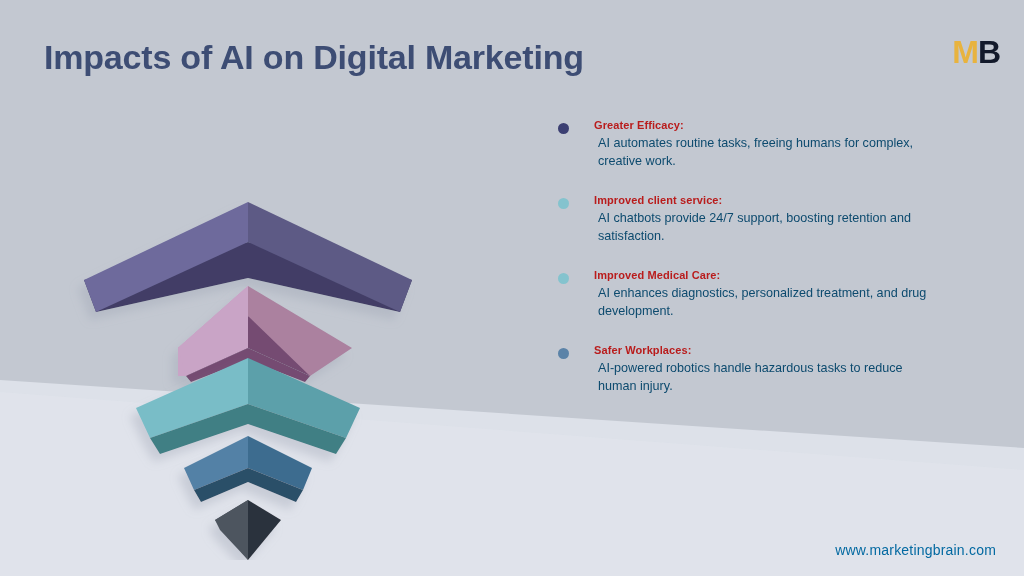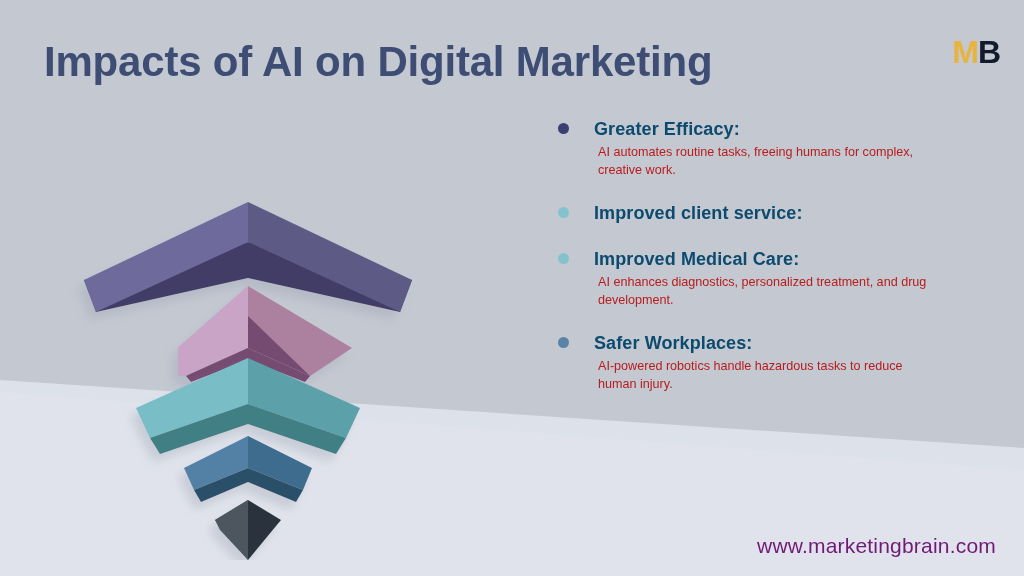--- a/index.html
+++ b/index.html
@@ -28,21 +28,21 @@
     z-index: 0;
     pointer-events: none;
   }
 
   
   #title {
     position: absolute;
     left: 44px;
     top: 38px;
     width: 830px;
-    font-size: 42px;
+    font-size: 34px;
     font-weight: bold;
     letter-spacing: -0.2px;
     color: #3d4d74;
     line-height: 1.12;
     z-index: 5;
   }
 
   
   #logo {
     position: absolute;
@@ -84,42 +84,42 @@
 
   .bullet-dot {
     position: absolute;
     left: 2px;
     top: 5px;
     width: 11px;
     height: 11px;
     border-radius: 50%;
   }
   .bullet-heading {
-    font-size: 18px;
+    font-size: 11px;
     font-weight: bold;
-    color: #0c4a6e;
+    color: #b91c1c;
     line-height: 1.3;
     margin-bottom: 3px;
     letter-spacing: 0.1px;
   }
   .bullet-desc {
     font-size: 12.6px;
-    color: #b91c1c;
+    color: #0c4a6e;
     line-height: 1.42;
     padding-left: 4px;
     max-width: 350px;
   }
 
   
   #footer-url {
     position: absolute;
     right: 28px;
     bottom: 18px;
-    font-size: 21px;
-    color: #701a75;
+    font-size: 14px;
+    color: #0369a1;
     letter-spacing: 0.2px;
     z-index: 6;
   }
 </style>
 </head>
 <body>
 
 <div id="slide">
 
   <svg id="bg-diagonal" viewBox="0 0 1024 576" preserveAspectRatio="none">
@@ -178,20 +178,21 @@
     <div class="bullet-item">
       <span class="bullet-dot" style="background:#3b3f72"></span>
       <div class="bullet-heading">Greater Efficacy:</div>
       <div class="bullet-desc">AI automates routine tasks, freeing humans for complex, creative work.</div>
     </div>
 
 
     <div class="bullet-item">
       <span class="bullet-dot" style="background:#84c3ce"></span>
       <div class="bullet-heading">Improved client service:</div>
+      <div class="bullet-desc">AI chatbots provide 24/7 support, boosting retention and satisfaction.</div>
     </div>
 
     <div class="bullet-item">
       <span class="bullet-dot" style="background:#84c3ce"></span>
       <div class="bullet-heading">Improved Medical Care:</div>
       <div class="bullet-desc">AI enhances diagnostics, personalized treatment, and drug development.</div>
     </div>
 
     <div class="bullet-item">
       <span class="bullet-dot" style="background:#5b83a8"></span>

